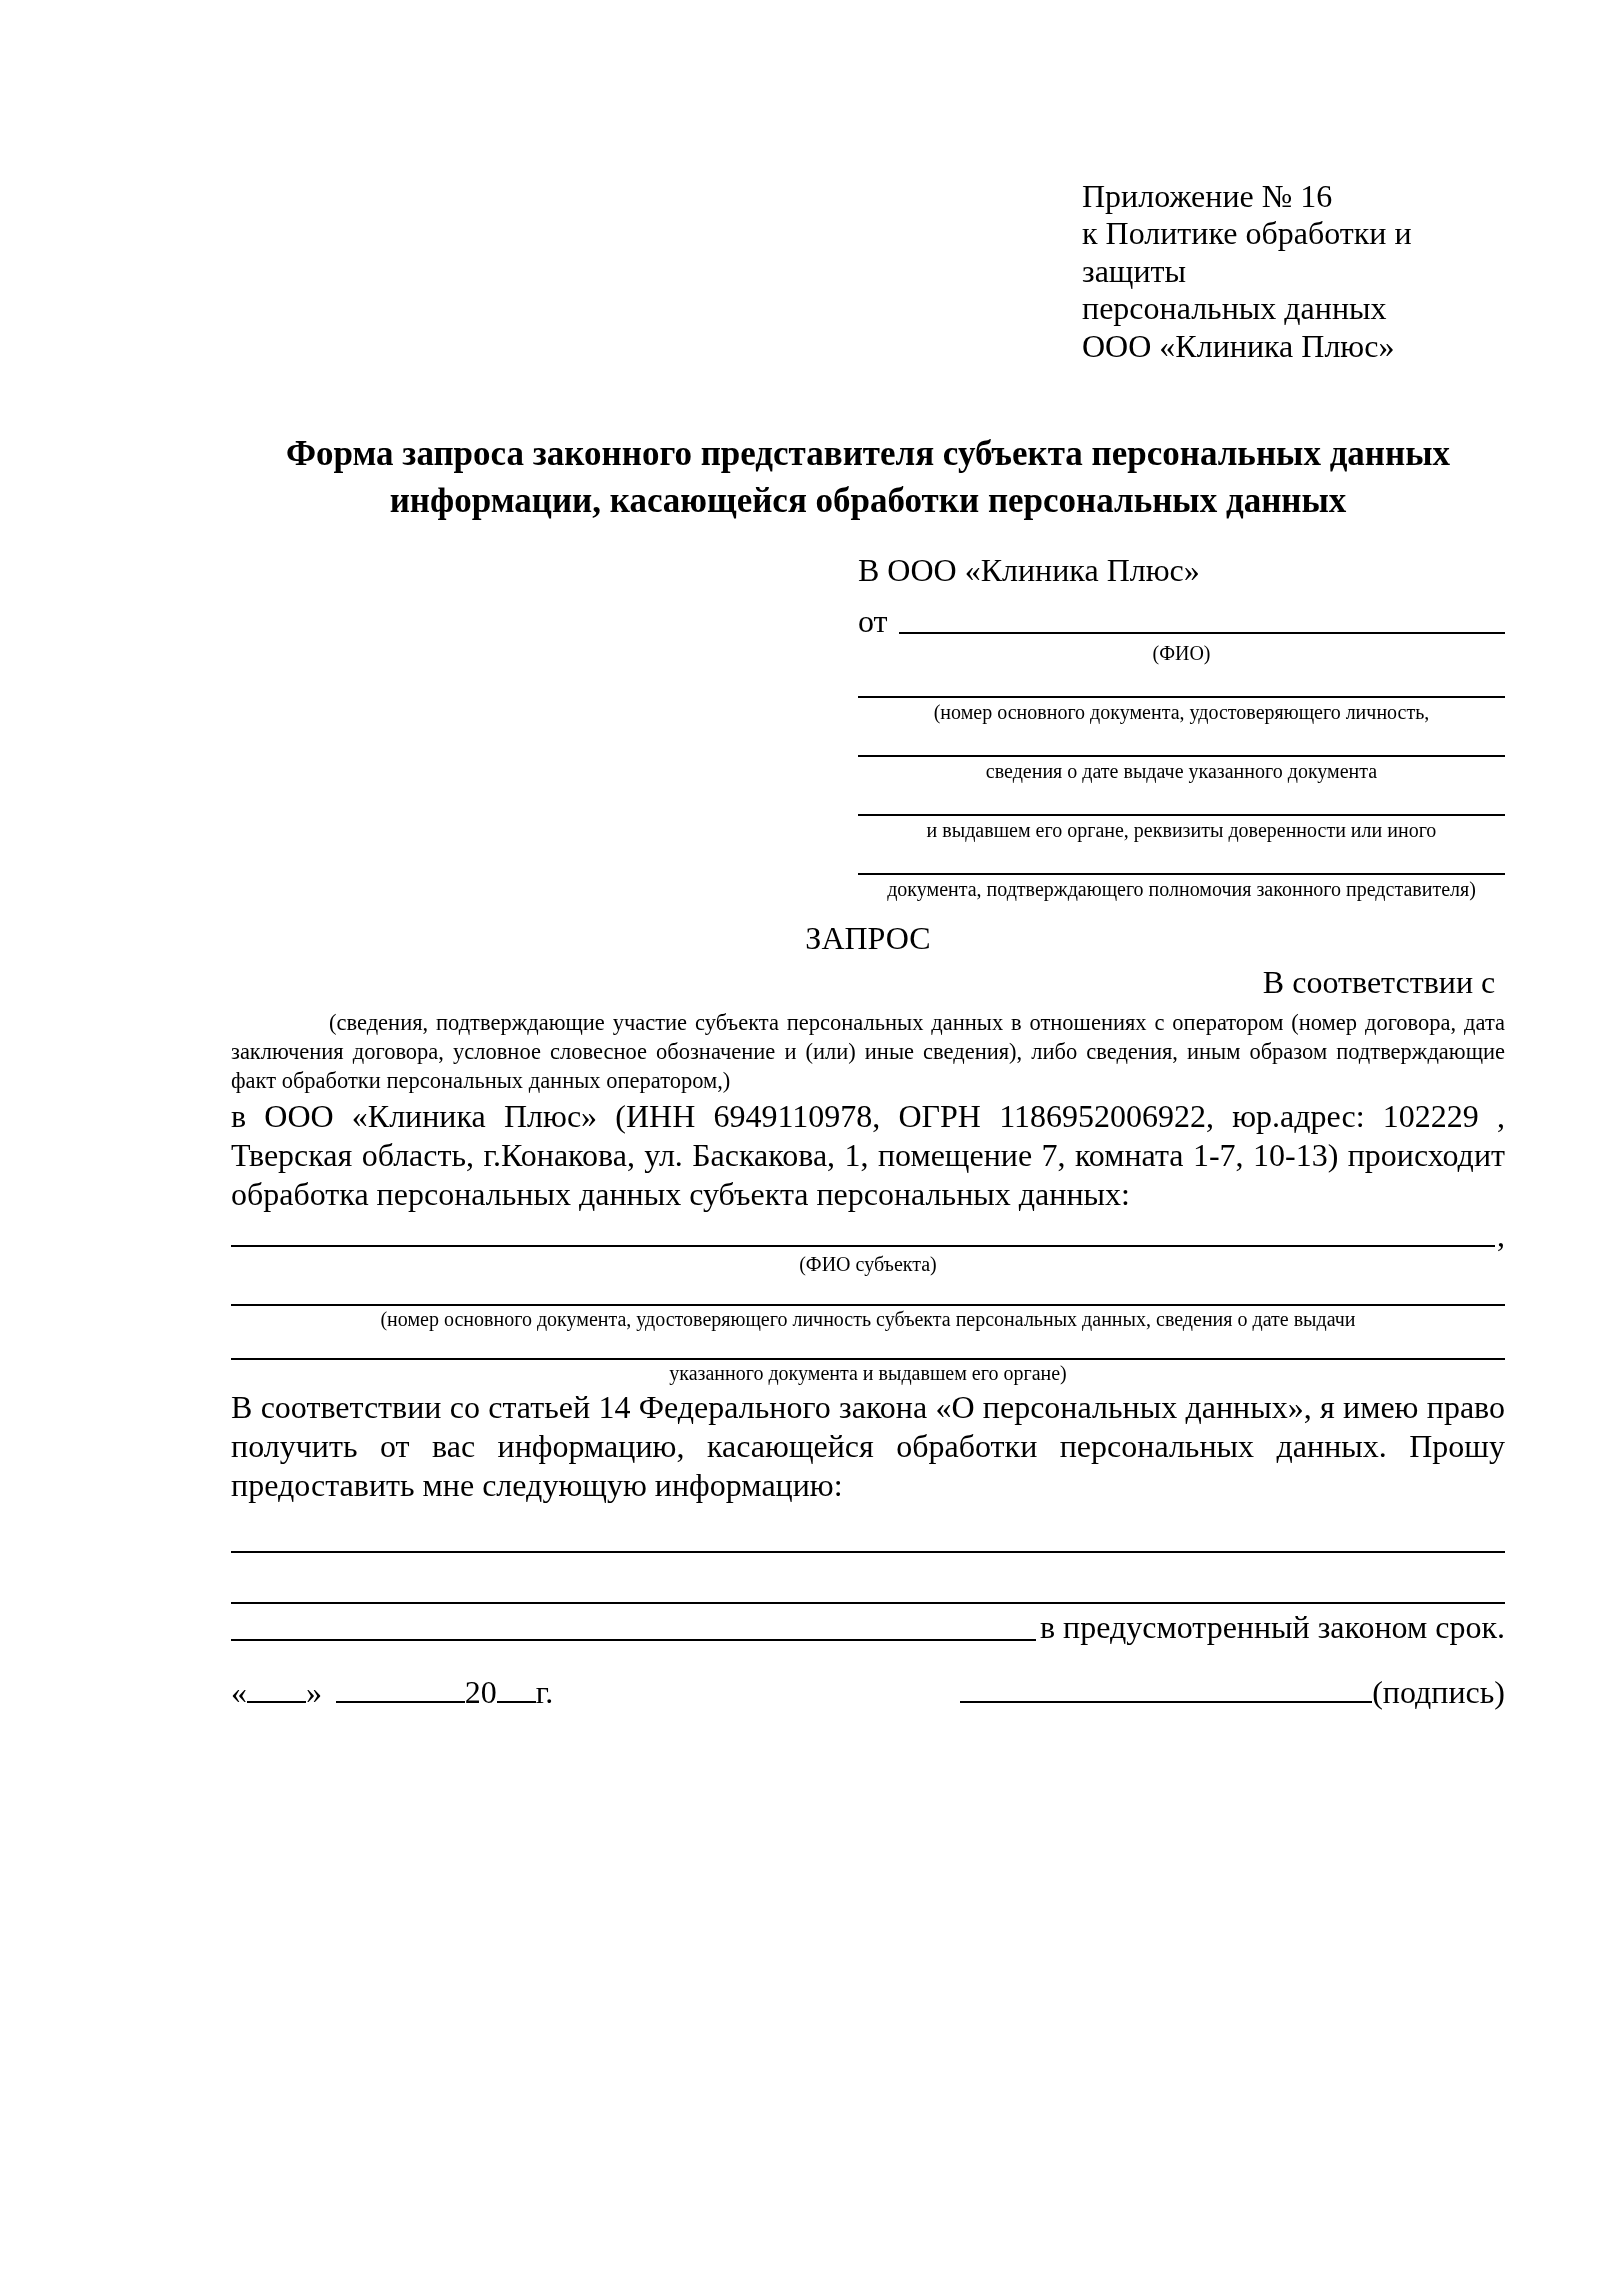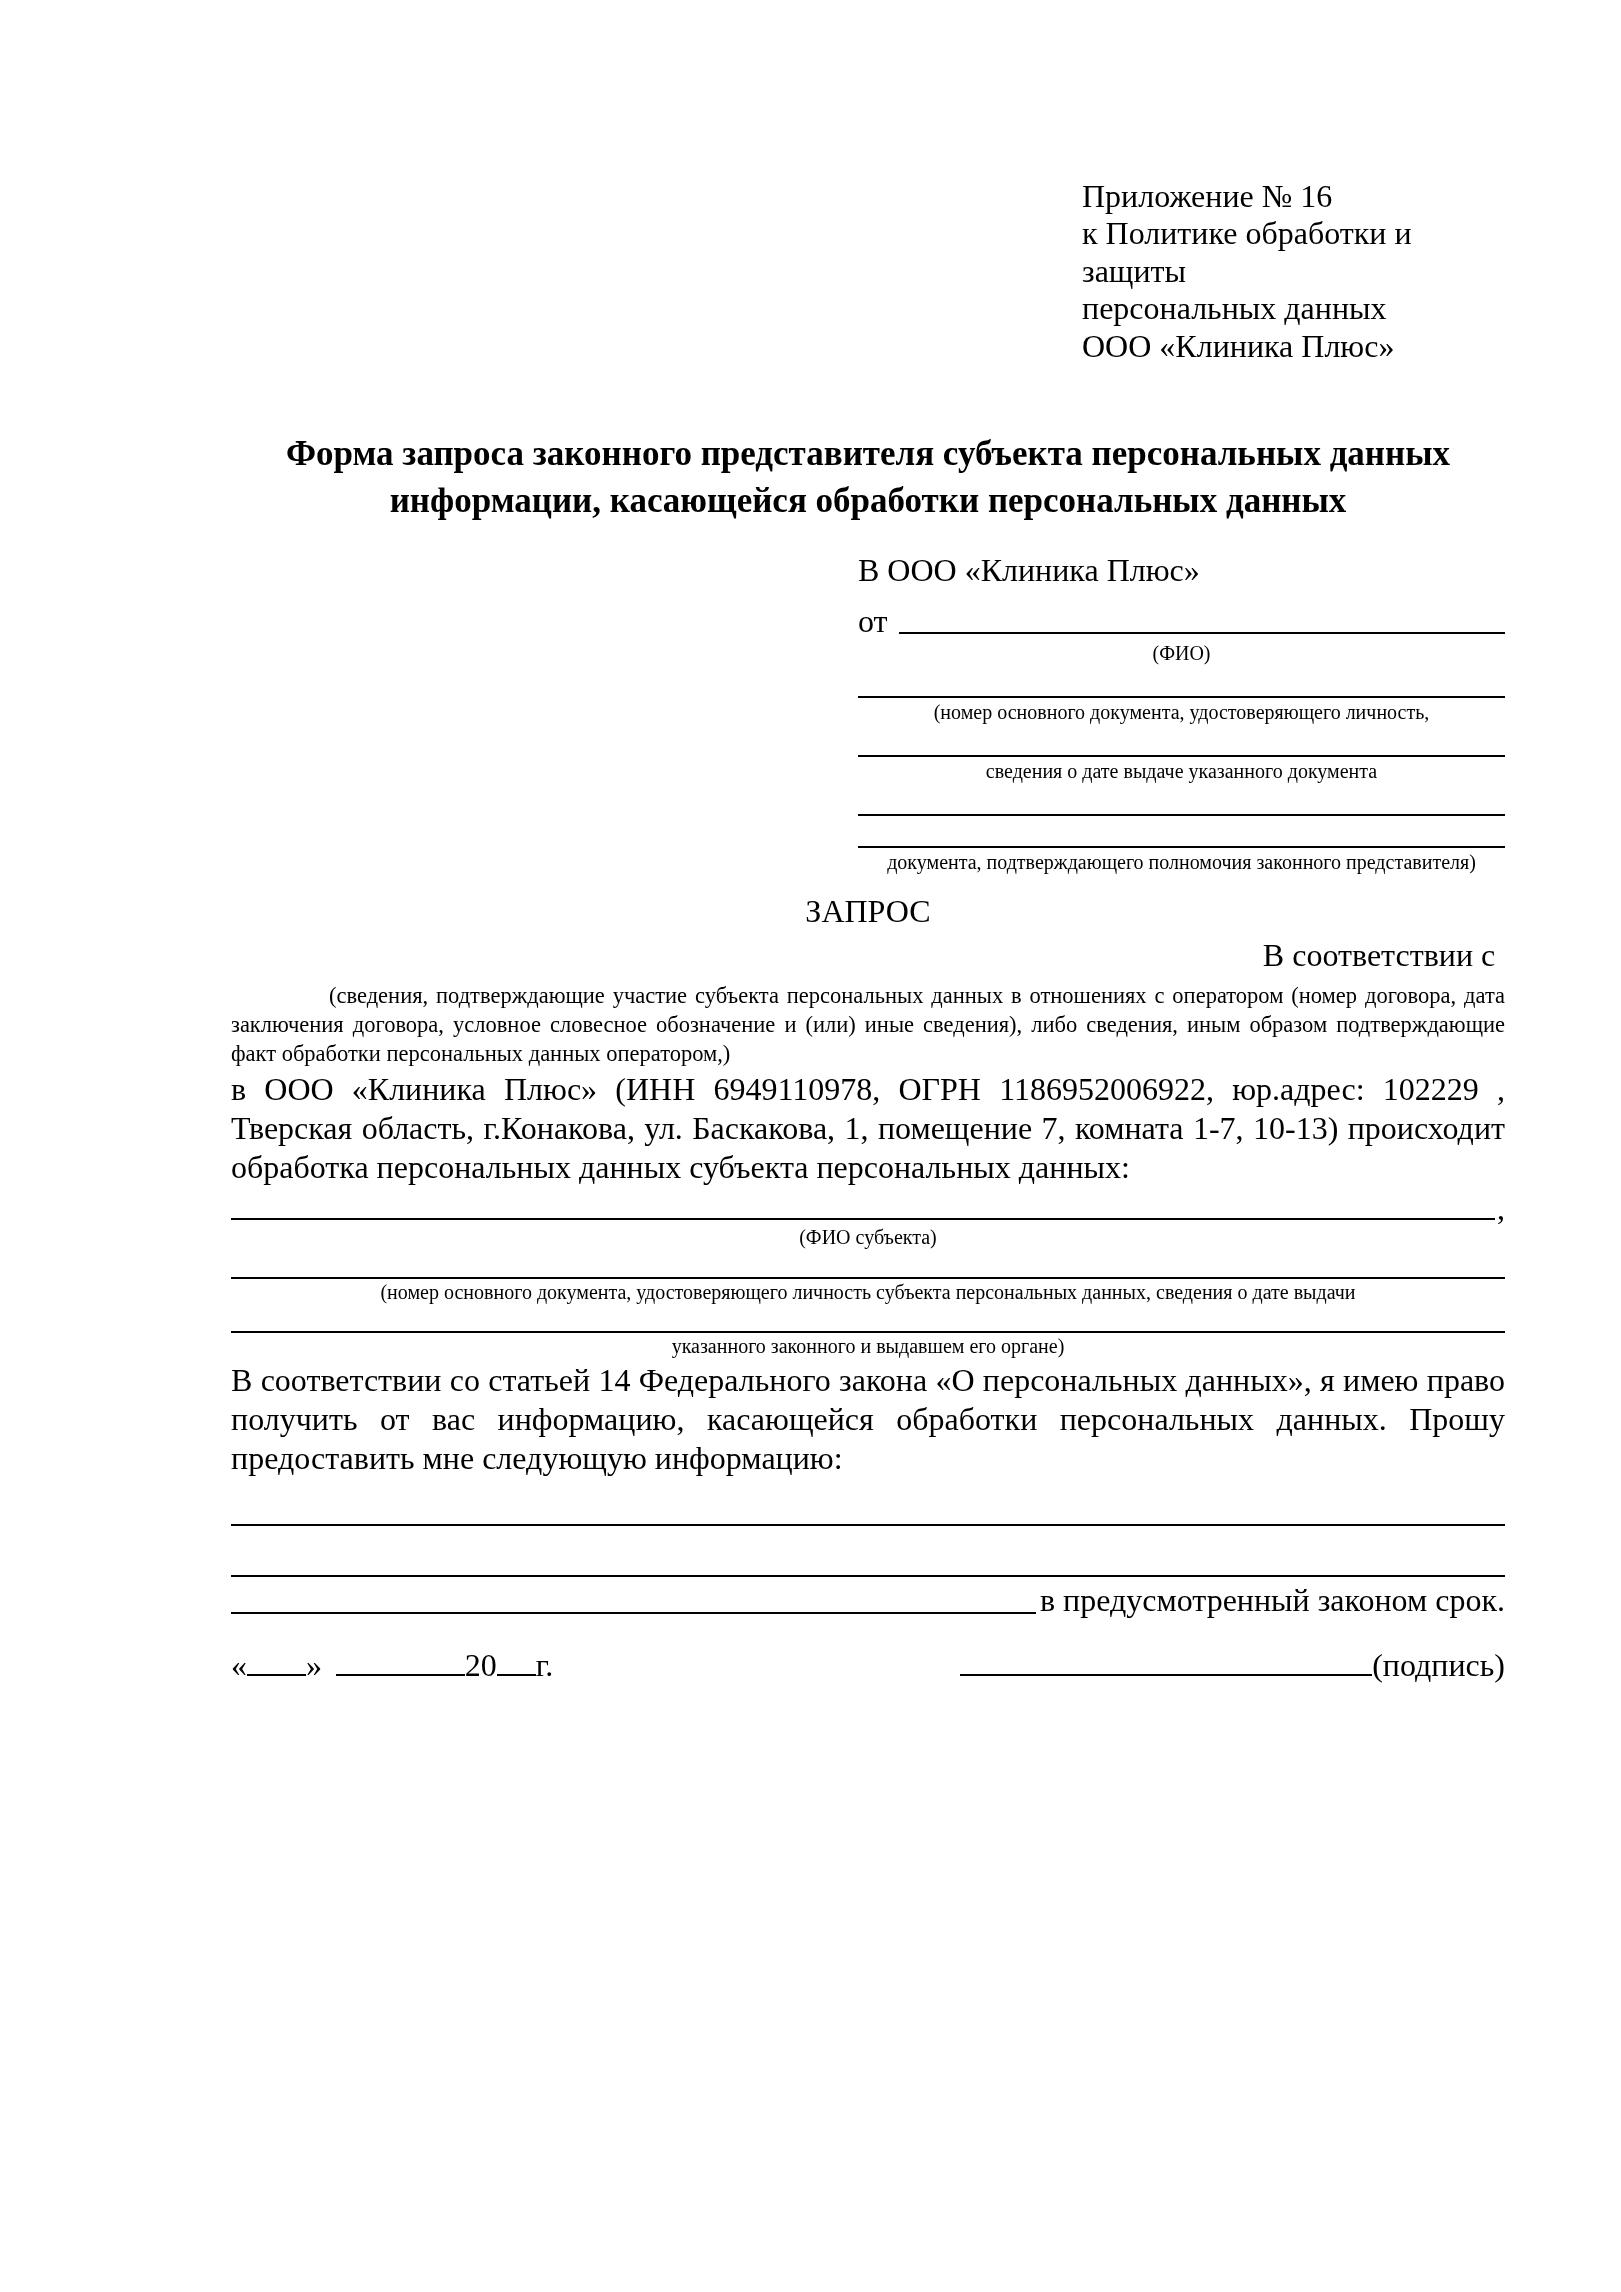--- a/index.html
+++ b/index.html
@@ -82,20 +82,21 @@
     </div>
     <div class="caption">(ФИО)</div>
 
     <div class="blank addr-blank"></div>
     <div class="caption">(номер основного документа, удостоверяющего личность,</div>
 
     <div class="blank addr-blank"></div>
     <div class="caption">сведения о дате выдаче указанного документа</div>
 
     <div class="blank addr-blank"></div>
+    <div class="caption">и выдавшем его органе, реквизиты доверенности или иного</div>
 
     <div class="blank addr-blank"></div>
     <div class="caption">документа, подтверждающего полномочия законного представителя)</div>
   </div>
 
   <div class="zapros">ЗАПРОС</div>
 
   <div class="row according-row">
     <span class="according-label">В соответствии с</span>
     <span class="fill-line"></span>
@@ -108,21 +109,21 @@
   <div class="row subject-row">
     <span class="fill-line"></span>
     <span class="comma">,</span>
   </div>
   <div class="caption">(ФИО субъекта)</div>
 
   <div class="blank mid-blank"></div>
   <div class="caption">(номер основного документа, удостоверяющего личность субъекта персональных данных, сведения о дате выдачи</div>
 
   <div class="blank mid-blank"></div>
-  <div class="caption">указанного законного и выдавшем его органе)</div>
+  <div class="caption">указанного документа и выдавшем его органе)</div>
 
   <p class="body-para">В соответствии со статьей 14 Федерального закона «О персональных данных», я имею право получить от вас информацию, касающейся обработки персональных данных. Прошу предоставить мне следующую информацию:</p>
 
   <div class="blank big-blank-1"></div>
   <div class="blank big-blank-2"></div>
 
   <div class="row reply-row">
     <span class="fill-line"></span>
     <span class="reply-suffix">в предусмотренный законом срок.</span>
   </div>

